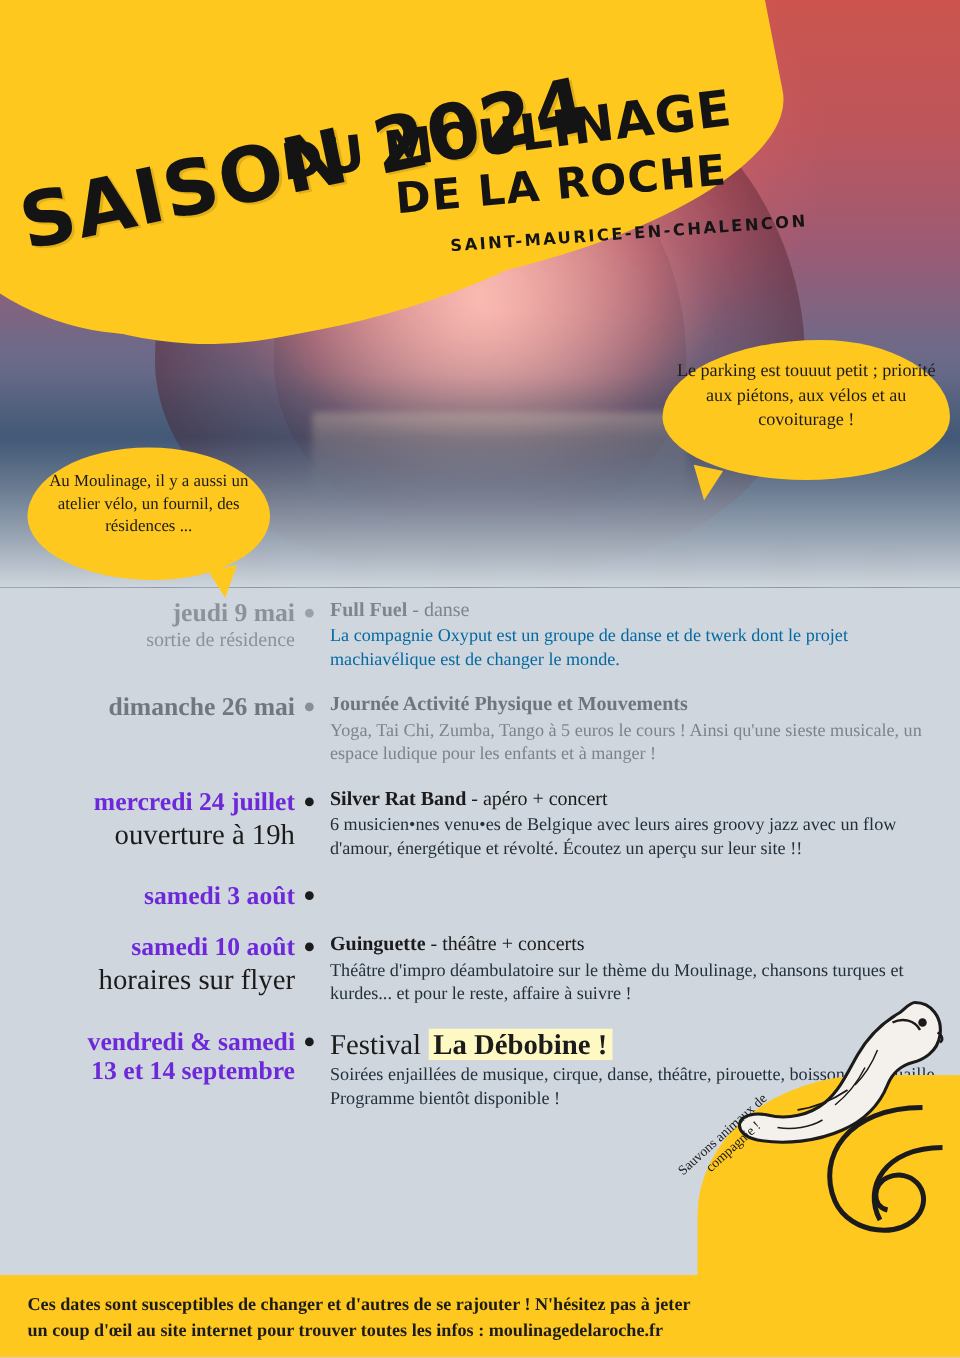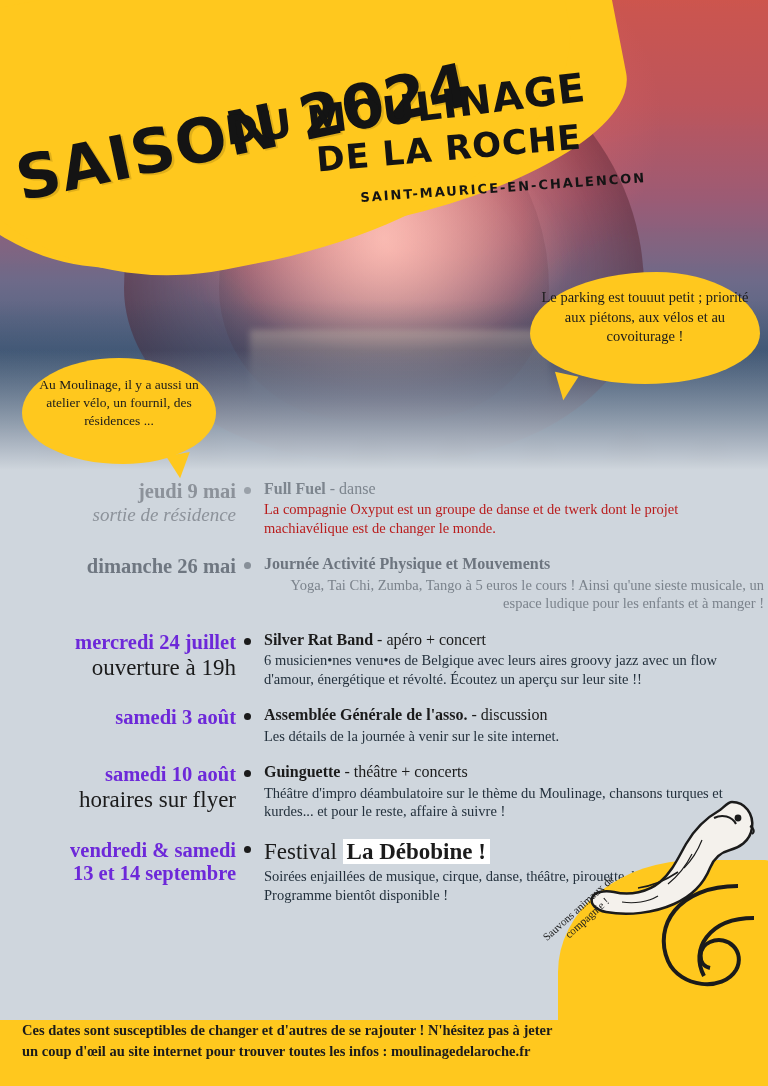--- a/index.html
+++ b/index.html
@@ -126,51 +126,51 @@
   }
   .left{
     width:196px;text-align:right;padding-right:14px;flex:none;
     position:relative;
   }
   .date{
     font-family:"Liberation Serif", serif;font-weight:bold;
     font-size:20.5px;line-height:1.12;color:#6d28d9;
   }
   .sub{
-    font-family:"Liberation Serif", serif;font-style:italic;
-    font-size:19px;color:#4d5660;margin-top:1px;
+    font-family:"Liberation Serif", serif;
+    font-size:16px;color:#4d5660;margin-top:1px;
   }
   .sub.big{font-style:normal;font-size:23px;color:#1b1b1b;font-weight:normal;}
   .bullet{
     position:absolute;right:-1px;top:7px;width:7px;height:7px;
     border-radius:50%;background:#1b1b1b;
   }
   .right{flex:1;padding-left:14px;}
   .ev-title{
     font-family:"Liberation Serif", serif;
     font-size:16px;color:#1b1b1b;line-height:1.15;
   }
   .ev-title b{font-weight:bold;}
   .ev-title .light{font-weight:normal;}
   .desc{
     font-family:"Liberation Serif", serif;font-size:14.5px;
     color:#23303c;line-height:1.28;margin-top:2px;
   }
   
   .row.faded .date,.row.faded .sub{color:#8c929a;}
   .row.faded .ev-title{color:#7d858e;}
-  .row.faded .desc{color:#b91c1c;}
+  .row.faded .desc{color:#0369a1;}
   .row.faded .bullet{background:#9aa1a9;}
   .row.faded2 .date{color:#6f7781;}
   .row.faded2 .ev-title{color:#6d757f;}
-  .row.faded2 .desc{color:#7b838c;text-align:right;}
+  .row.faded2 .desc{color:#7b838c;}
   .row.faded2 .bullet{background:#878f98;}
 
   .hl{
-    background:#ffffff;padding:0 4px;font-weight:bold;
+    background:#fef9c3;padding:0 4px;font-weight:bold;
   }
   .fest-title{font-size:23px;}
 
   
   .otter{
     position:absolute;right:6px;top:784px;width:180px;height:150px;
   }
   .otter-note{
     position:absolute;right:120px;top:900px;width:130px;
     font-family:"Liberation Serif", serif;font-size:11px;color:#1b1b1b;
@@ -181,21 +181,21 @@
     background:#FFC81E;border-radius:60% 10% 0 0/70% 30% 0 0;
   }
   .swirl{position:absolute;right:10px;bottom:70px;}
 
   
   .footer{
     position:absolute;left:0;bottom:0;width:768px;height:66px;
     background:#FFC81E;
   }
   .footer .ftxt{
-    position:absolute;left:22px;top:0;width:560px;
+    position:absolute;left:22px;top:14px;width:560px;
     font-family:"Liberation Serif", serif;font-weight:bold;
     font-size:14.5px;color:#1b1b1b;line-height:1.45;
   }
   .footer .site{text-decoration:none;color:#1b1b1b;}
 </style>
 </head>
 <body>
 
 <div class="poster">
 
@@ -259,24 +259,20 @@
       <div class="right">
         <div class="ev-title"><b>Silver Rat Band</b><span class="light"> - apéro + concert</span></div>
         <div class="desc">6 musicien•nes venu•es de Belgique avec leurs aires groovy jazz avec un flow d'amour, énergétique et révolté. Écoutez un aperçu sur leur site !!</div>
       </div>
     </div>
 
     <div class="row">
       <div class="left">
         <div class="date">samedi 3 août</div>
         <span class="bullet"></span>
-      </div>
-      <div class="right">
-        <div class="ev-title"><b>Assemblée Générale de l'asso.</b><span class="light"> - discussion</span></div>
-        <div class="desc">Les détails de la journée à venir sur le site internet.</div>
       </div>
     </div>
 
     <div class="row">
       <div class="left">
         <div class="date">samedi 10 août</div>
         <div class="sub big">horaires sur flyer</div>
         <span class="bullet"></span>
       </div>
       <div class="right">

